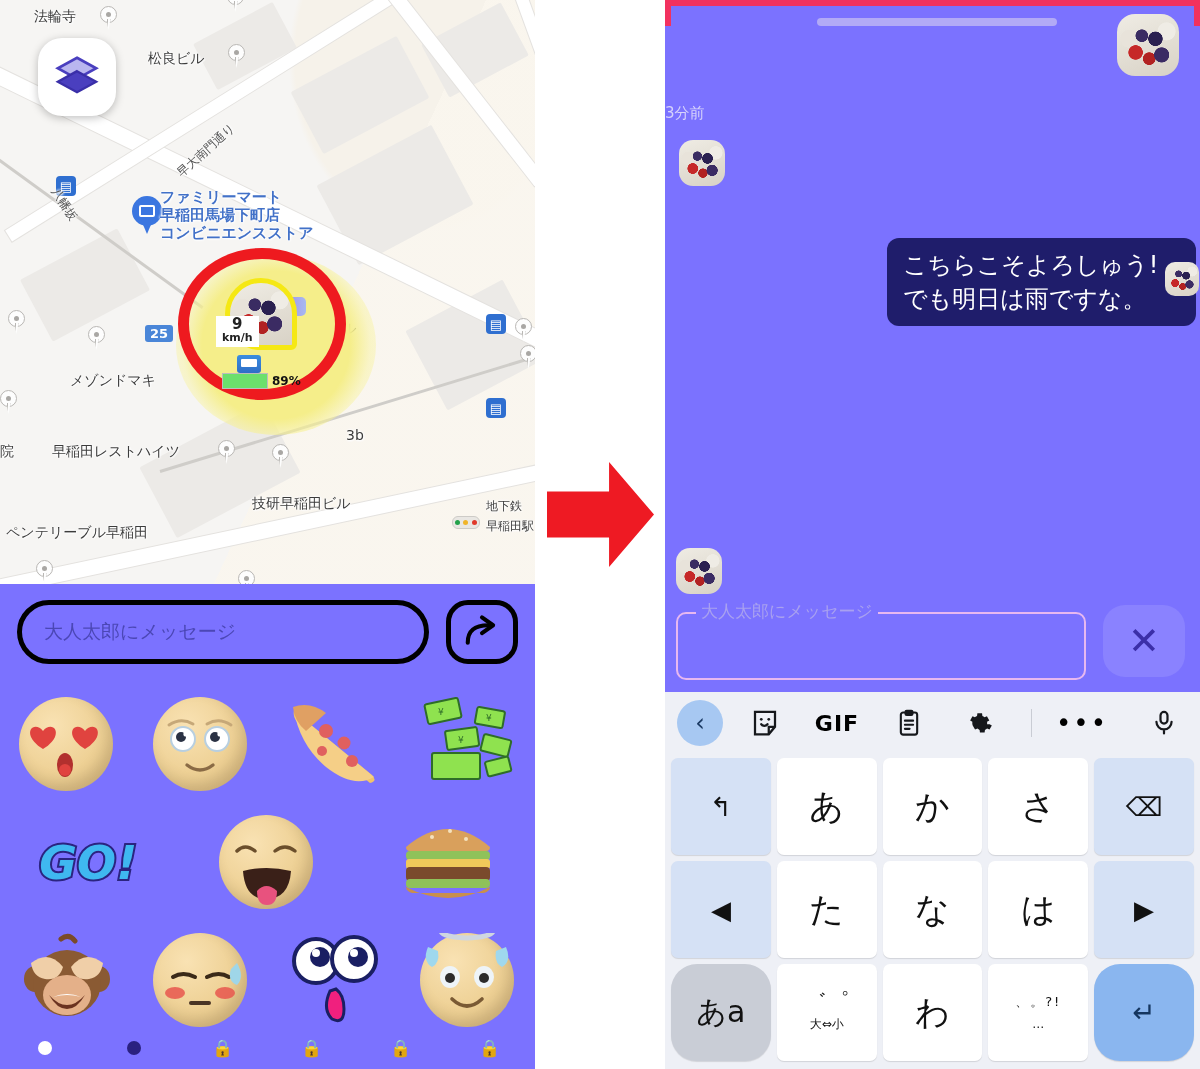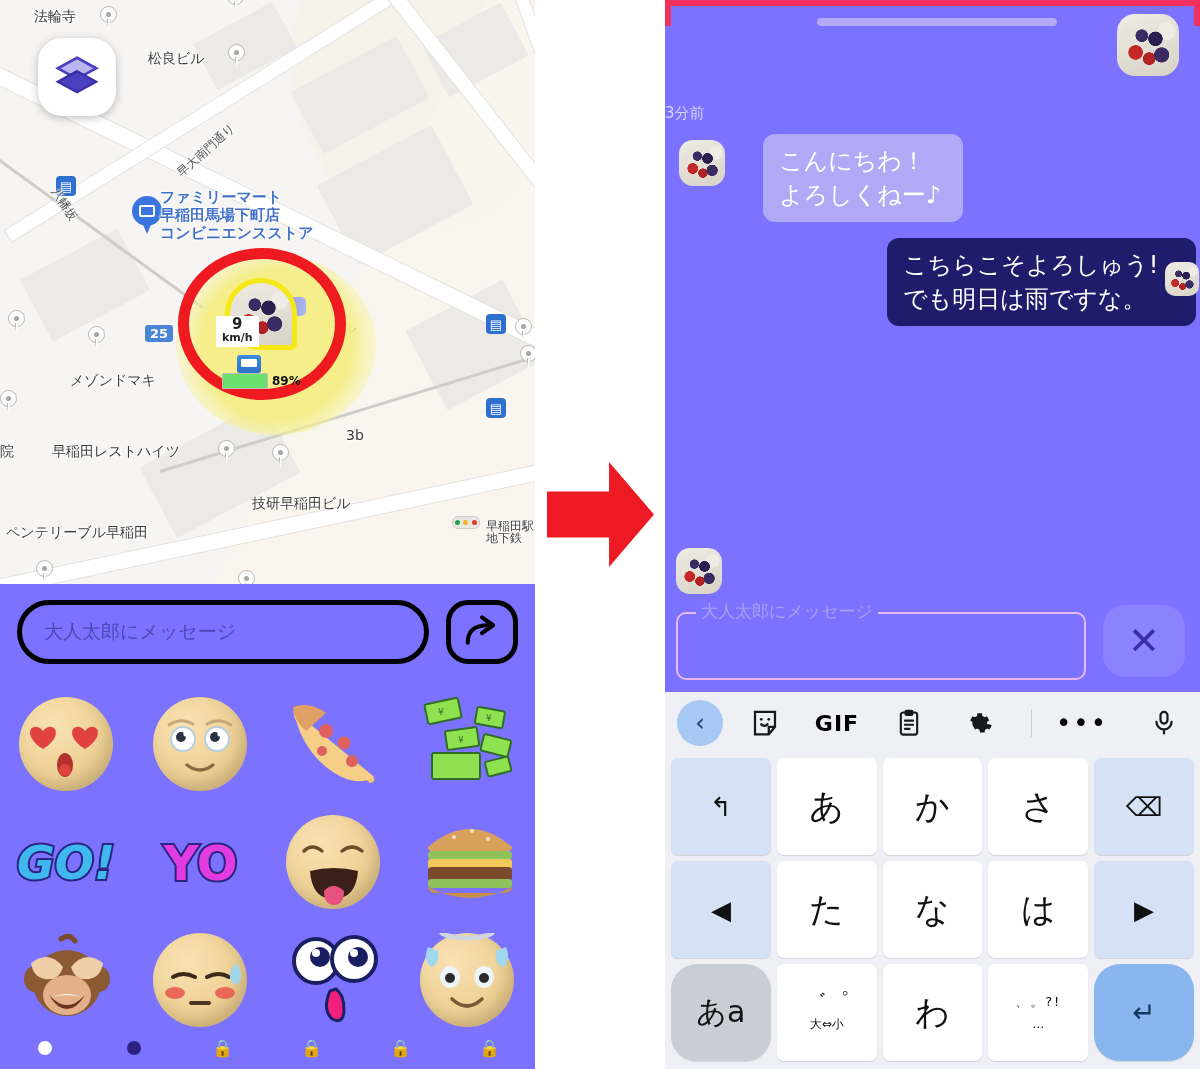--- a/index.html
+++ b/index.html
@@ -269,21 +269,21 @@
     <div class="maplabel blue" style="left:160px;top:188px;">ファミリーマート</div>
     <div class="maplabel blue" style="left:160px;top:206px;">早稲田馬場下町店</div>
     <div class="maplabel blue" style="left:160px;top:224px;">コンビニエンスストア</div>
     <div class="maplabel" style="left:300px;top:320px;">白馬ビル</div>
     <div class="maplabel" style="left:70px;top:372px;">メゾンドマキ</div>
     <div class="maplabel" style="left:346px;top:427px;">3b</div>
     <div class="maplabel" style="left:0px;top:443px;">院</div>
     <div class="maplabel" style="left:52px;top:443px;">早稲田レストハイツ</div>
     <div class="maplabel" style="left:252px;top:495px;">技研早稲田ビル</div>
     <div class="maplabel" style="left:6px;top:524px;">ペンテリーブル早稲田</div>
-    <div class="maplabel small" style="left:486px;top:498px;margin-top:32px;">地下鉄</div>
+    <div class="maplabel small" style="left:486px;top:498px;">地下鉄</div>
     <div class="maplabel small" style="left:486px;top:518px;">早稲田駅</div>
 
     <div id="glow" style="left:176px;top:255px;width:200px;height:180px;"></div>
     <div id="redcircle" style="left:178px;top:248px;width:168px;height:152px;"></div>
 
     <div id="online-badge" style="left:228px;top:249px;">オンライン</div>
 
     <div id="avatar-marker" class="berry" style="left:225px;top:278px;"></div>
 
     <div id="speed-box" style="left:216px;top:316px;">
@@ -379,26 +379,20 @@
     </div>
 
     <div class="srow" style="top:124px;">
       <div class="scell">
         <div class="sticker" style="display:flex;align-items:center;justify-content:flex-end;">
           <span style="font-size:46px;font-weight:900;font-style:italic;color:#3fb8f0;
                        -webkit-text-stroke:4px #2b2480;paint-order:stroke fill;">GO!</span>
         </div>
       </div>
       <div class="scell">
-        <div class="sticker" style="display:flex;align-items:center;justify-content:center;">
-          <span style="font-size:48px;font-weight:900;color:#e23ce0;
-                       -webkit-text-stroke:4px #2b2480;paint-order:stroke fill;">YO</span>
-        </div>
-      </div>
-      <div class="scell">
         <div class="sticker">
           <div class="face">
             <svg width="94" height="94" style="position:absolute;left:0;top:0">
               <path d="M18 36 Q26 28 36 36" stroke="#6b4f2c" stroke-width="3.5" fill="none" stroke-linecap="round"></path>
               <path d="M56 36 Q66 28 76 36" stroke="#6b4f2c" stroke-width="3.5" fill="none" stroke-linecap="round"></path>
               <path d="M24 56 Q47 50 72 56 Q70 84 47 84 Q26 84 24 56Z" fill="#3a2018"></path>
               <path d="M38 76 Q47 66 58 76 Q58 90 48 90 Q38 90 38 76Z" fill="#e8527e"></path>
             </svg>
           </div>
         </div>
@@ -512,22 +506,20 @@
   <div id="pink-edge" style="height:6px;"></div>
   <div id="pink-edge-l"></div>
   <div id="pink-edge-r"></div>
 
   <div id="top-loading"></div>
   <div class="ravatar berry" style="position:absolute;left:452px;top:14px;"></div>
 
   <div id="msg-time">3分前</div>
 
   <div class="ravatar sm berry" style="position:absolute;left:14px;top:140px;"></div>
-  <div class="bubble them" style="left:98px;top:134px;width:168px;">こんにちわ！
-よろしくねー♪</div>
 
   <div class="bubble me" style="left:222px;top:238px;width:277px;">こちらこそよろしゅう!
 でも明日は雨ですな。</div>
   <div class="ravatar berry" style="position:absolute;left:500px;top:262px;width:34px;height:34px;border-radius:10px;"></div>
 
   <div id="right-composer"></div>
   <div class="ravatar sm berry" style="position:absolute;left:11px;top:548px;"></div>
 
   <div id="rc-field"></div>
   <div id="rc-label">大人太郎にメッセージ</div>

